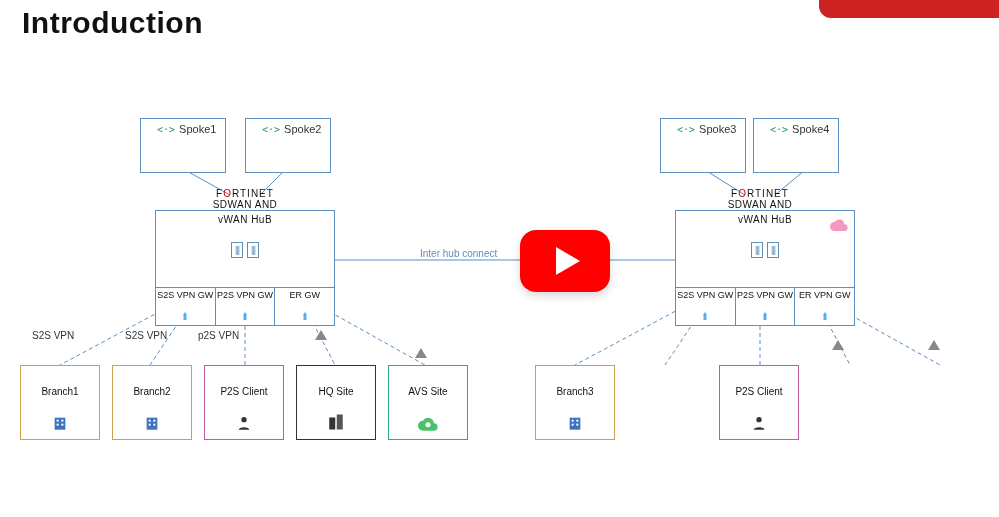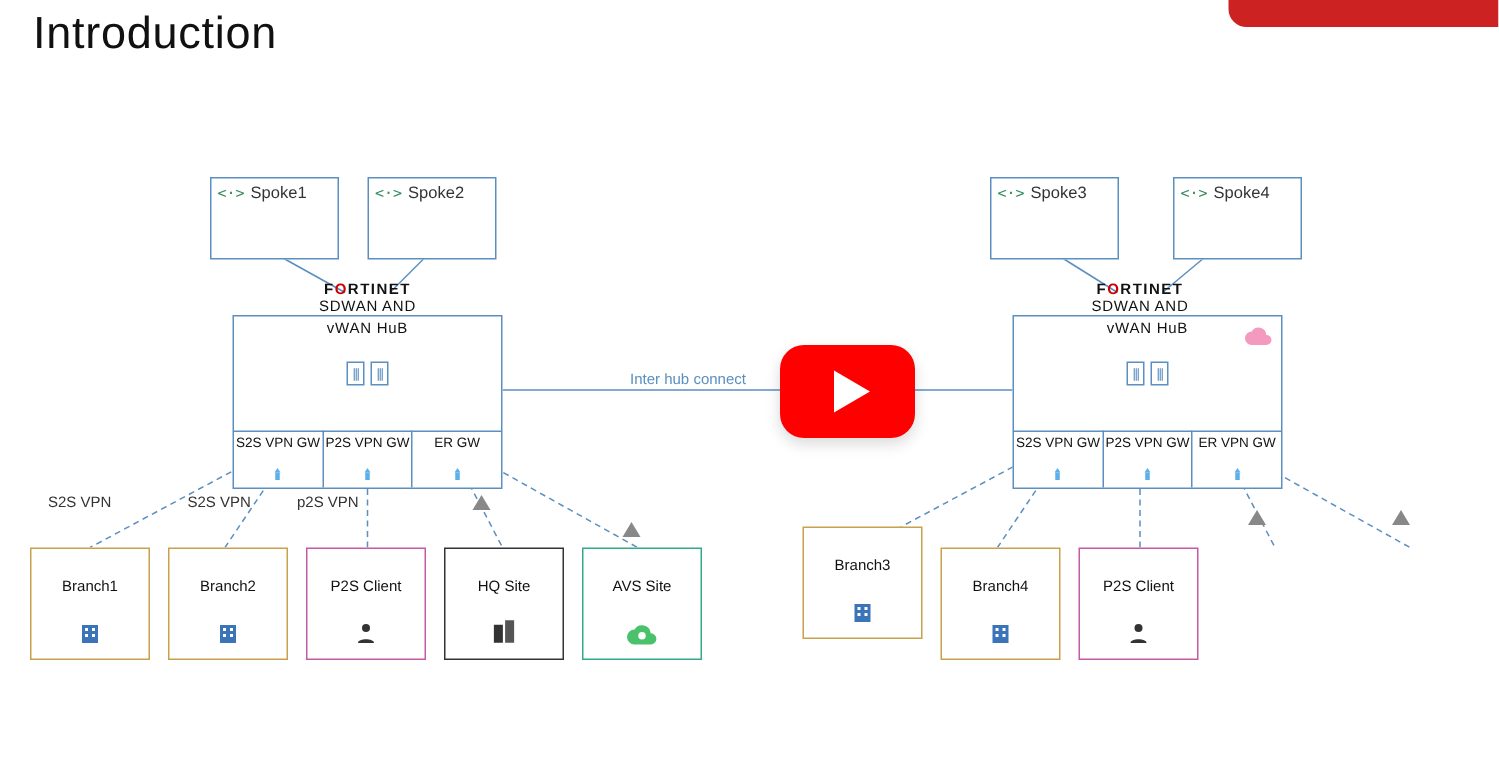--- a/index.html
+++ b/index.html
@@ -1,25 +1,25 @@
 <!DOCTYPE html>
 <html><head>
 <meta charset="utf-8">
 <style>
   html,body{margin:0;padding:0;width:999px;height:517px;background:#fff;font-family:Arial,Helvetica,sans-serif;overflow:hidden;color:#111}
   .stage{position:relative;width:999px;height:517px}
-  .title{position:absolute;left:22px;top:6px;font-size:30px;font-weight:400;letter-spacing:.5px}
+  .title{position:absolute;left:22px;top:6px;font-size:30px;font-weight:700;letter-spacing:.5px}
   .red-tab{position:absolute;right:0;top:0;width:180px;height:18px;background:#c22;border-radius:0 0 0 12px}
   
   .box{position:absolute;border:1px solid #5a8fbf;background:#fff;box-sizing:border-box}
   .code-ic{color:#2e8b57;font-family:monospace;font-size:10px;margin-right:4px}
-  .spoke{width:86px;height:55px;padding:4px 4px;font-size:11px;color:#333}
+  .spoke{width:86px;height:55px;padding:4px 16px;font-size:11px;color:#333}
   .hub{width:180px;height:116px}
   .hub-inner{position:absolute;text-align:center;font-size:10px;letter-spacing:.5px}
-  .brand{font-weight:700;letter-spacing:1px}
+  .brand{font-weight:400;letter-spacing:1px}
   .brand .o{color:#c00}
   .bars{display:inline-block;border:1px solid #5a8fbf;padding:2px 3px;font-size:9px;letter-spacing:-1px;color:#5a8fbf;margin:0 2px}
   .gw-row{position:absolute;bottom:0;left:0;right:0;height:38px;display:flex}
   .gw{flex:1;border-top:1px solid #5a8fbf;border-right:1px solid #5a8fbf;font-size:9px;text-align:center;padding-top:2px;position:relative}
   .gw:last-child{border-right:none}
   .vpn-ic{position:absolute;bottom:2px;left:50%;transform:translateX(-50%);width:12px;height:12px}
   .vpn-ic svg{width:12px;height:12px}
   .site{width:80px;height:75px;text-align:center;font-size:10px;padding-top:20px}
   .site .ic{position:absolute;bottom:6px;left:50%;transform:translateX(-50%)}
   .lbl{position:absolute;font-size:10px;color:#333;text-align:right;white-space:nowrap}
@@ -83,21 +83,21 @@
               <rect x="9" y="8" width="6" height="10" fill="#5bb0e8"></rect>
             </svg></span></div>
     <div class="gw"><span>ER GW</span><span class="vpn-ic"><svg viewBox="0 0 24 24">
               <path fill="#5bb0e8" d="M12 2l4 6H8z"></path>
               <rect x="9" y="8" width="6" height="10" fill="#5bb0e8"></rect>
             </svg></span></div>
   </div>
 </div>
 
 <div class="box spoke" style="left:660px;top:118px"><span class="code-ic">&lt;·&gt;</span><span>Spoke3</span></div>
-<div class="box spoke" style="left:782px;top:118px"><span class="code-ic">&lt;·&gt;</span><span>Spoke4</span></div>
+<div class="box spoke" style="left:753px;top:118px"><span class="code-ic">&lt;·&gt;</span><span>Spoke4</span></div>
 
 <div class="hub-inner" style="left:710px;top:188px;width:100px">
   <div class="brand">F<span class="o">O</span>RTINET</div>
   <div>SDWAN AND NGFW</div>
 </div>
 <div class="box hub" style="left:675px;top:210px">
   <div class="hub-inner" style="left:0;right:0;top:3px">vWAN HuB</div>
   <div style="position:absolute;top:28px;left:0;right:0;text-align:center"><span class="bars">|||</span><span class="bars">|||</span></div>
   <div class="cloud-ic" style="right:6px;top:6px"><svg width="18" height="12" viewBox="0 0 24 16">
           <path fill="#f49ac1" d="M19 16H6a6 6 0 010-12 7 7 0 0113 3 4.5 4.5 0 010 9z"></path>
@@ -164,32 +164,22 @@
         </svg></span>
 </div>
 <div class="box site" style="left:296px;top:365px;border-color:#333">
   <span>HQ Site</span>
   <span class="ic"><svg width="18" height="18" viewBox="0 0 24 24">
           <rect x="3" y="6" width="8" height="16" fill="#333"></rect>
           <rect x="13" y="2" width="8" height="20" fill="#555"></rect>
         </svg></span>
 </div>
 
-<div class="box site" style="left:535px;top:351px;border-color:#c9a14a">
+<div class="box site" style="left:535px;top:365px;border-color:#c9a14a">
   <span>Branch3</span>
-  <span class="ic"><svg class="bldg" viewBox="0 0 24 24">
-          <rect x="4" y="4" width="16" height="18" fill="#3b74b8"></rect>
-          <rect x="7" y="7" width="3" height="3" fill="#fff"></rect>
-          <rect x="14" y="7" width="3" height="3" fill="#fff"></rect>
-          <rect x="7" y="13" width="3" height="3" fill="#fff"></rect>
-          <rect x="14" y="13" width="3" height="3" fill="#fff"></rect>
-        </svg></span>
-</div>
-<div class="box site" style="left:627px;top:365px;border-color:#c9a14a">
-  <span>Branch4</span>
   <span class="ic"><svg class="bldg" viewBox="0 0 24 24">
           <rect x="4" y="4" width="16" height="18" fill="#3b74b8"></rect>
           <rect x="7" y="7" width="3" height="3" fill="#fff"></rect>
           <rect x="14" y="7" width="3" height="3" fill="#fff"></rect>
           <rect x="7" y="13" width="3" height="3" fill="#fff"></rect>
           <rect x="14" y="13" width="3" height="3" fill="#fff"></rect>
         </svg></span>
 </div>
 <div class="box site" style="left:719px;top:365px;border-color:#c65aa3">
   <span>P2S Client</span>

